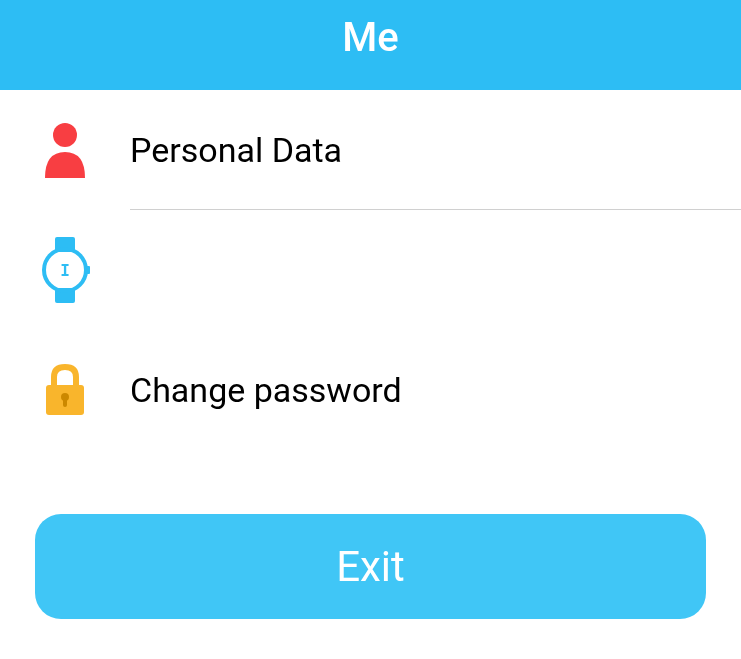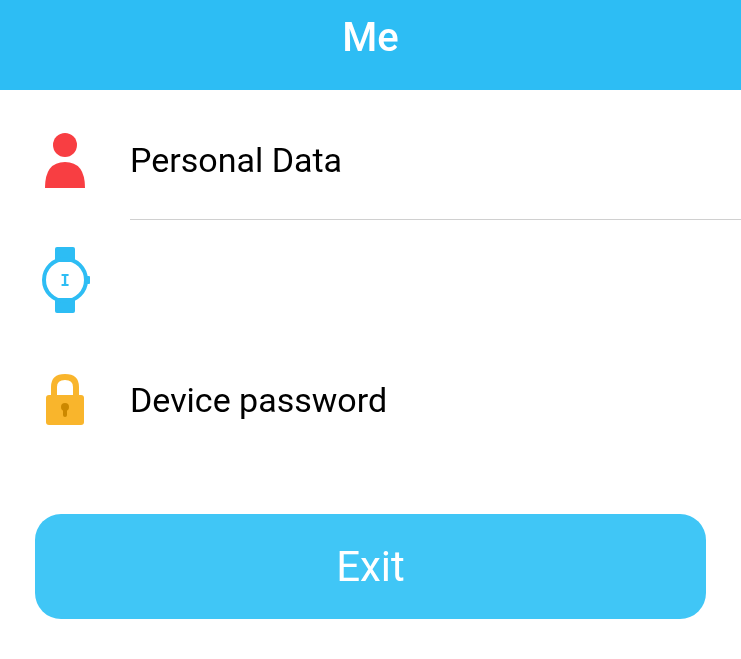--- a/index.html
+++ b/index.html
@@ -21,21 +21,20 @@
       align-items: center;
       justify-content: center;
       padding-bottom: 16px;
     }
     .header-title {
       color: #ffffff;
       font-size: 40px;
       font-weight: 500;
     }
     .menu {
-      padding-top: 10px;
     }
     .menu-item {
       display: flex;
       align-items: center;
       height: 120px;
       cursor: pointer;
       position: relative;
     }
     .menu-icon {
       width: 130px;
@@ -114,21 +113,21 @@
   <div class="menu-item">
     <div class="menu-icon">
       <svg width="46" height="54" viewBox="0 0 46 54">
         <path d="M 12 22 L 12 14 Q 12 4 23 4 Q 34 4 34 14 L 34 22" fill="none" stroke="#f9b52c" stroke-width="6" stroke-linecap="round"></path>
         <rect x="4" y="22" width="38" height="30" rx="3" fill="#f9b52c"></rect>
         <circle cx="23" cy="34" r="4" fill="#cc8800"></circle>
         <rect x="21" y="34" width="4" height="10" rx="2" fill="#cc8800"></rect>
       </svg>
     </div>
     <div class="menu-label-wrap">
-      <span class="menu-label">Device password</span>
+      <span class="menu-label">Change password</span>
     </div>
   </div>
 
 </div>
 
 <div class="exit-button-wrap">
   <button class="exit-button">Exit</button>
 </div>
 
 </body></html>

